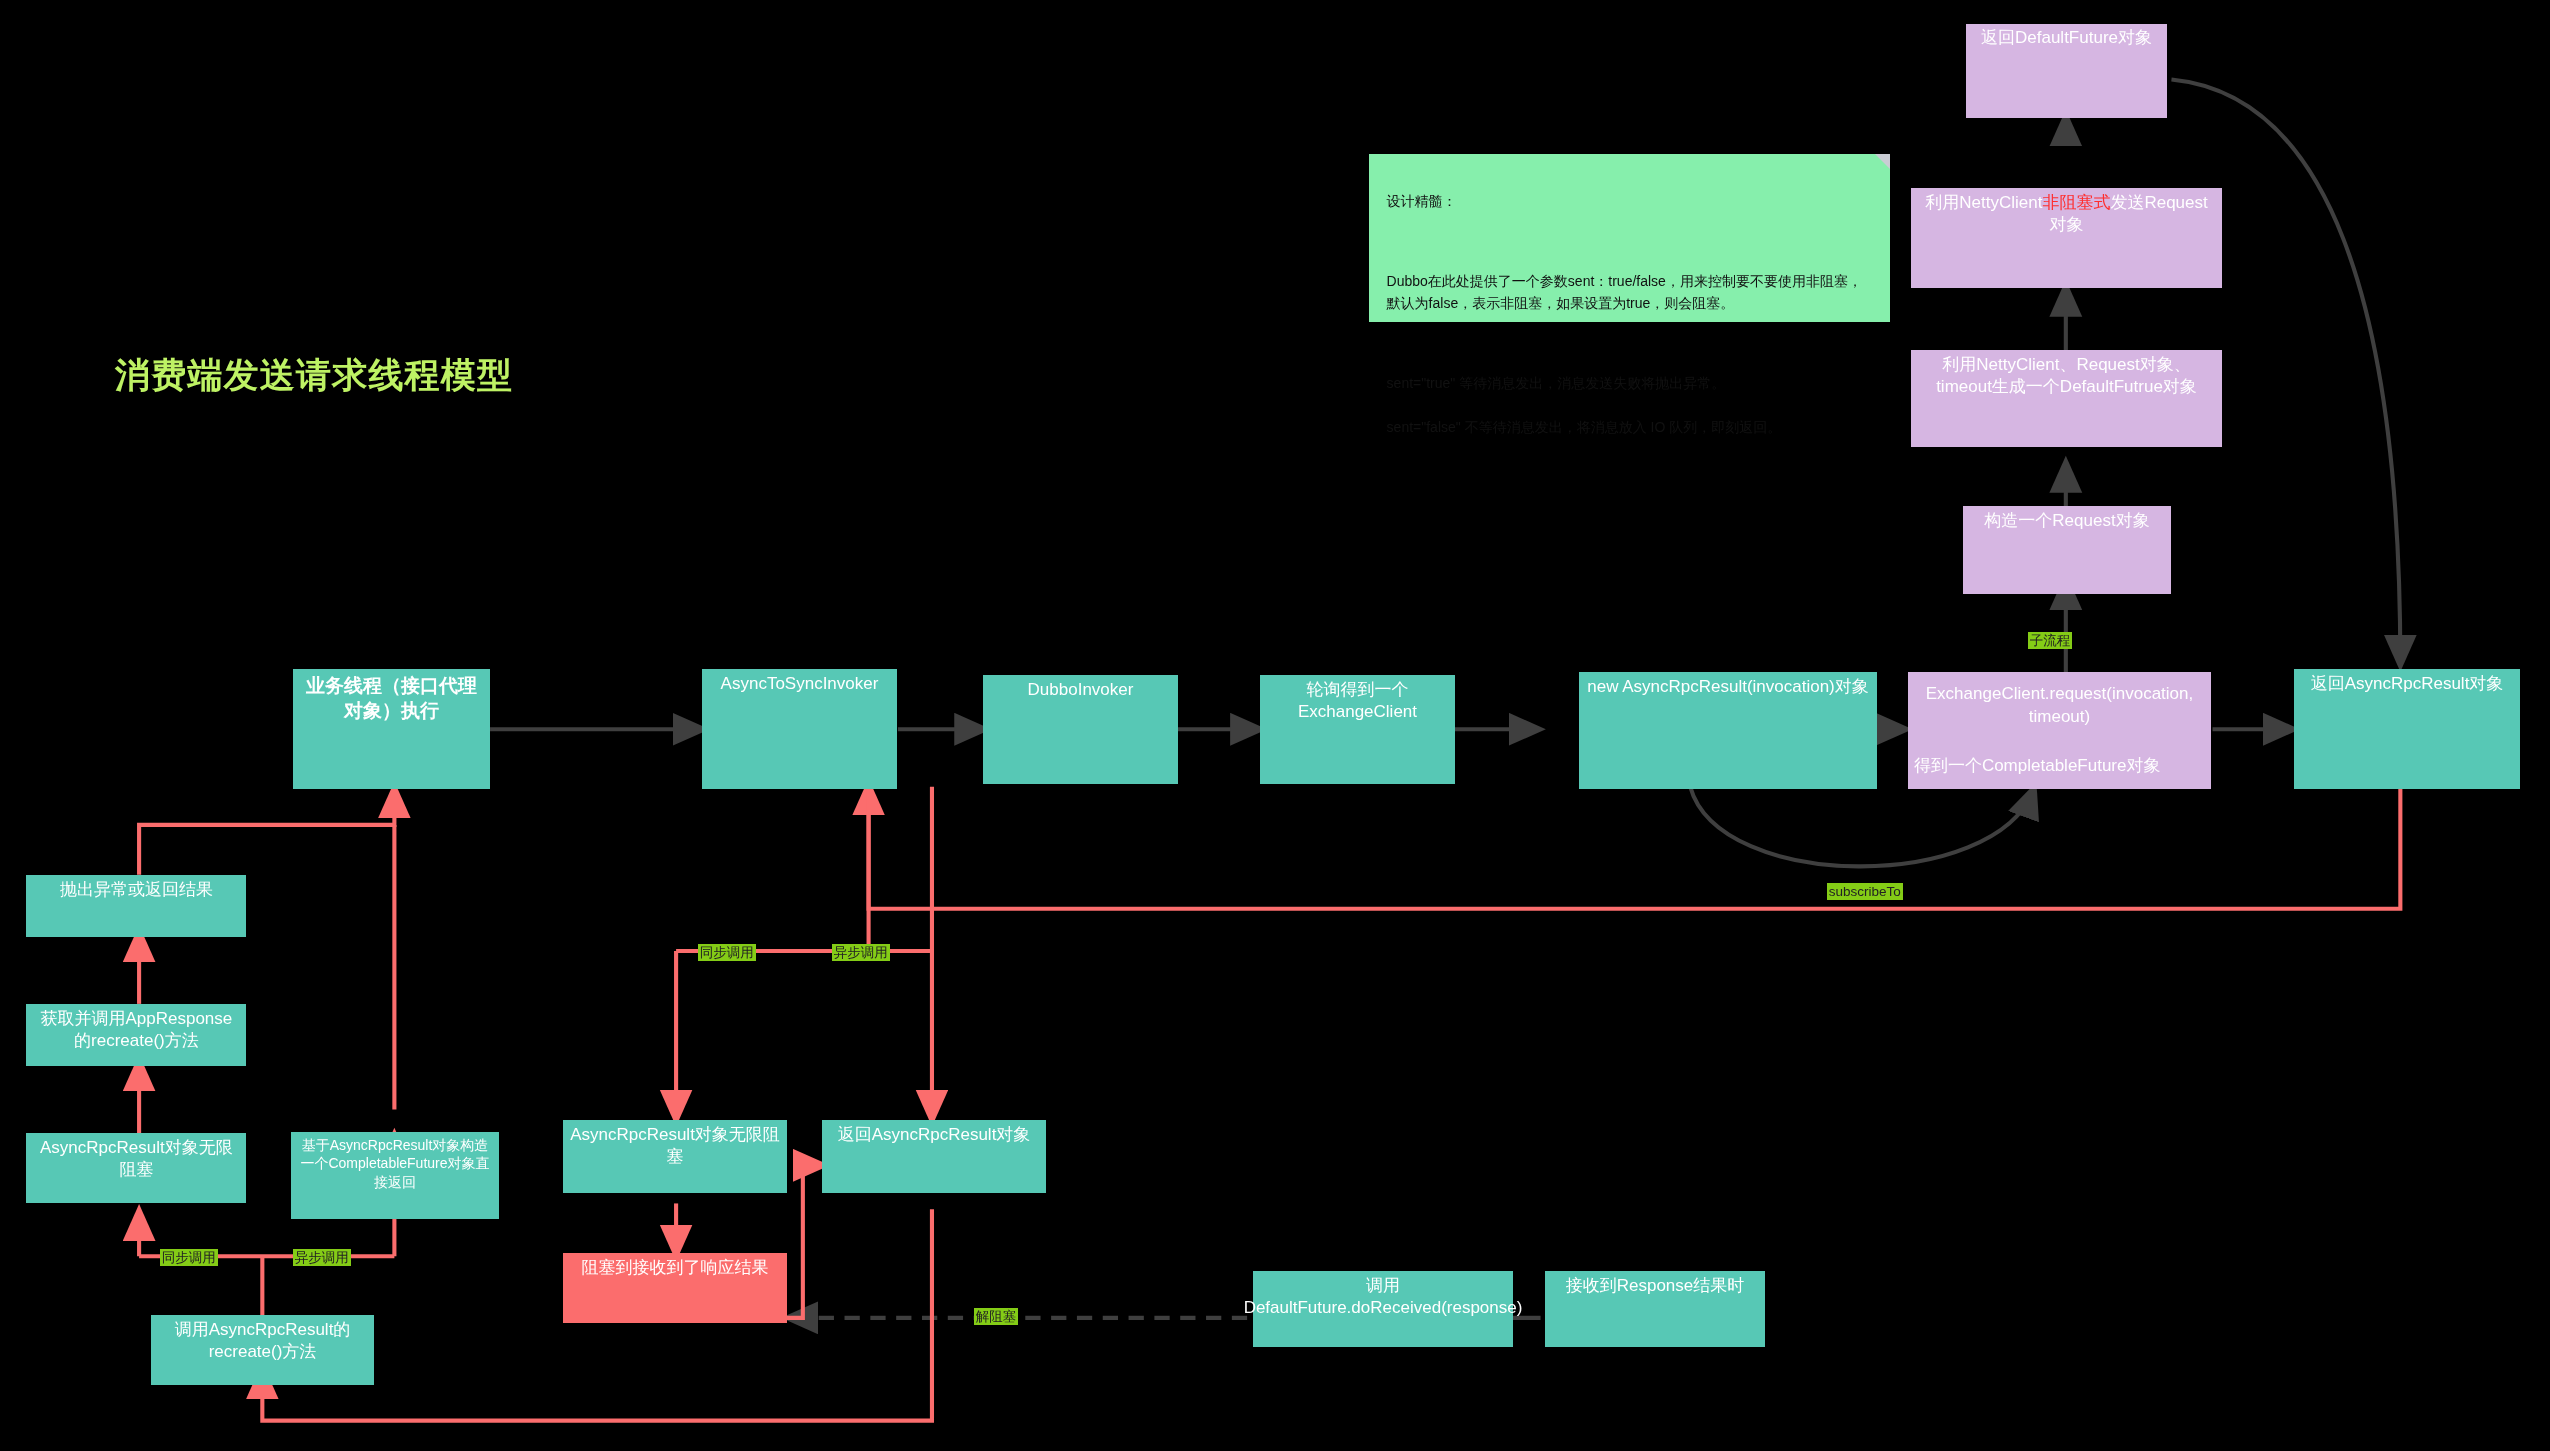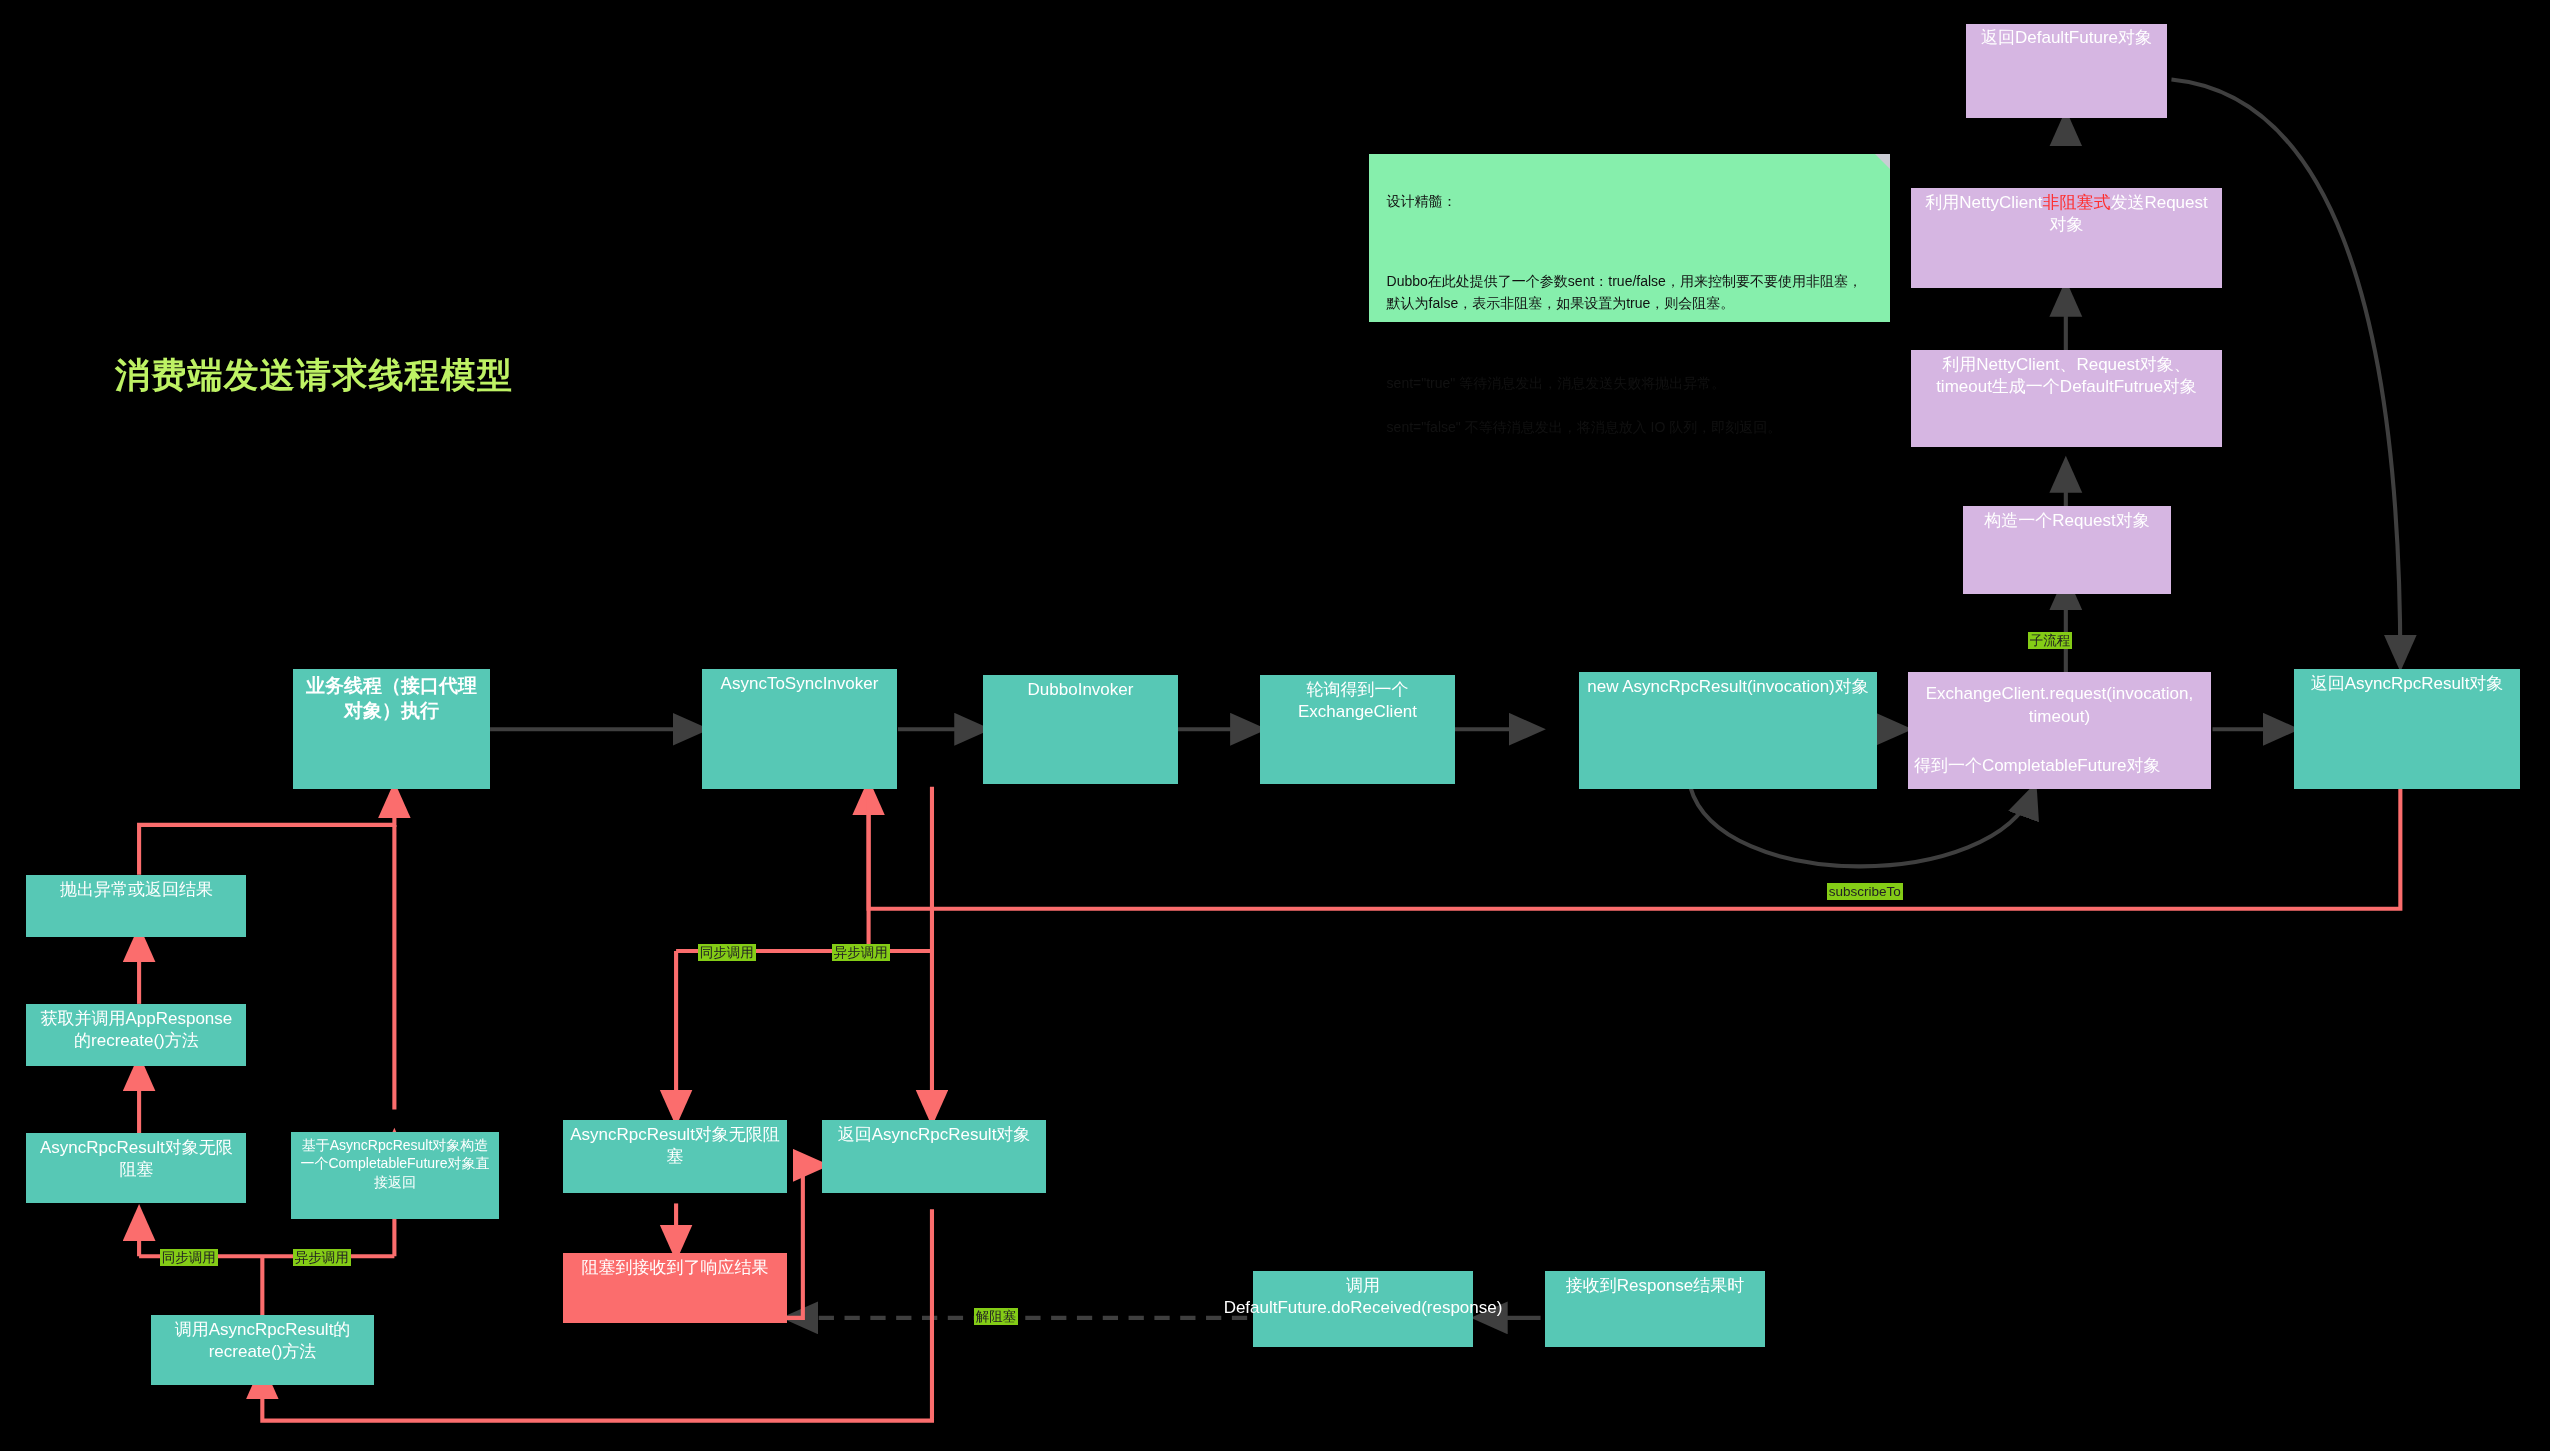--- a/index.html
+++ b/index.html
@@ -217,21 +217,21 @@
   </div>
 
   <div class="node green" style="left:822px;top:1120px;width:224px;height:73px;">
     <span>返回AsyncRpcResult对象</span>
   </div>
 
   <div class="node red" style="left:563px;top:1253px;width:224px;height:70px;">
     <span>阻塞到接收到了响应结果</span>
   </div>
 
-  <div class="node green" style="left:1253px;top:1271px;width:220px;height:76px;">
+  <div class="node green" style="left:1253px;top:1271px;width:260px;height:76px;">
     <span>调用DefaultFuture.doReceived(response)</span>
   </div>
 
   <div class="node green" style="left:1545px;top:1271px;width:220px;height:76px;">
     <span>接收到Response结果时</span>
   </div>
 
   <div class="edge-label" style="left:698px;top:944px;">同步调用</div>
   <div class="edge-label" style="left:832px;top:944px;">异步调用</div>
   <div class="edge-label" style="left:160px;top:1249px;">同步调用</div>

